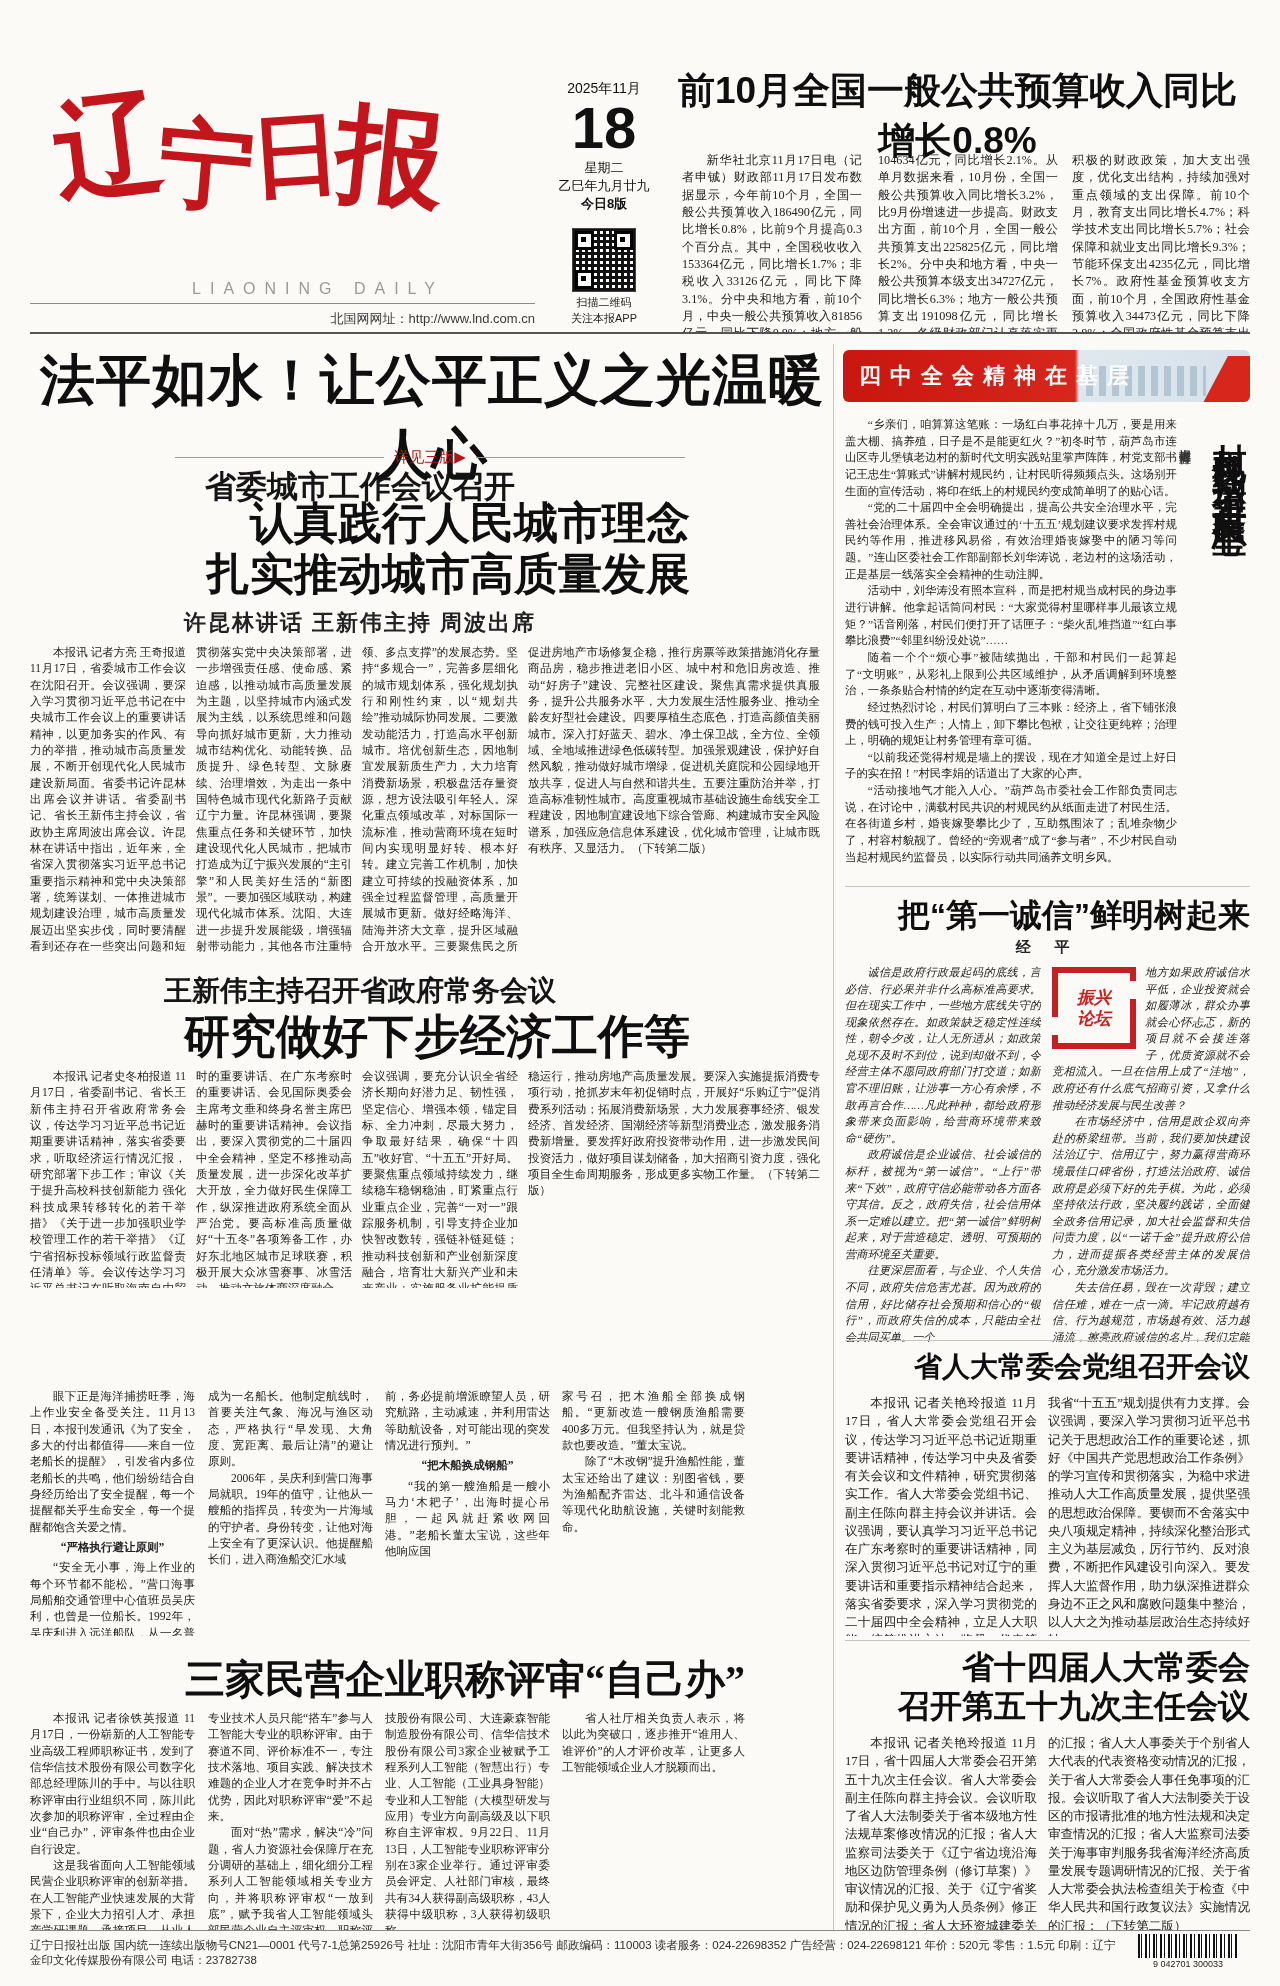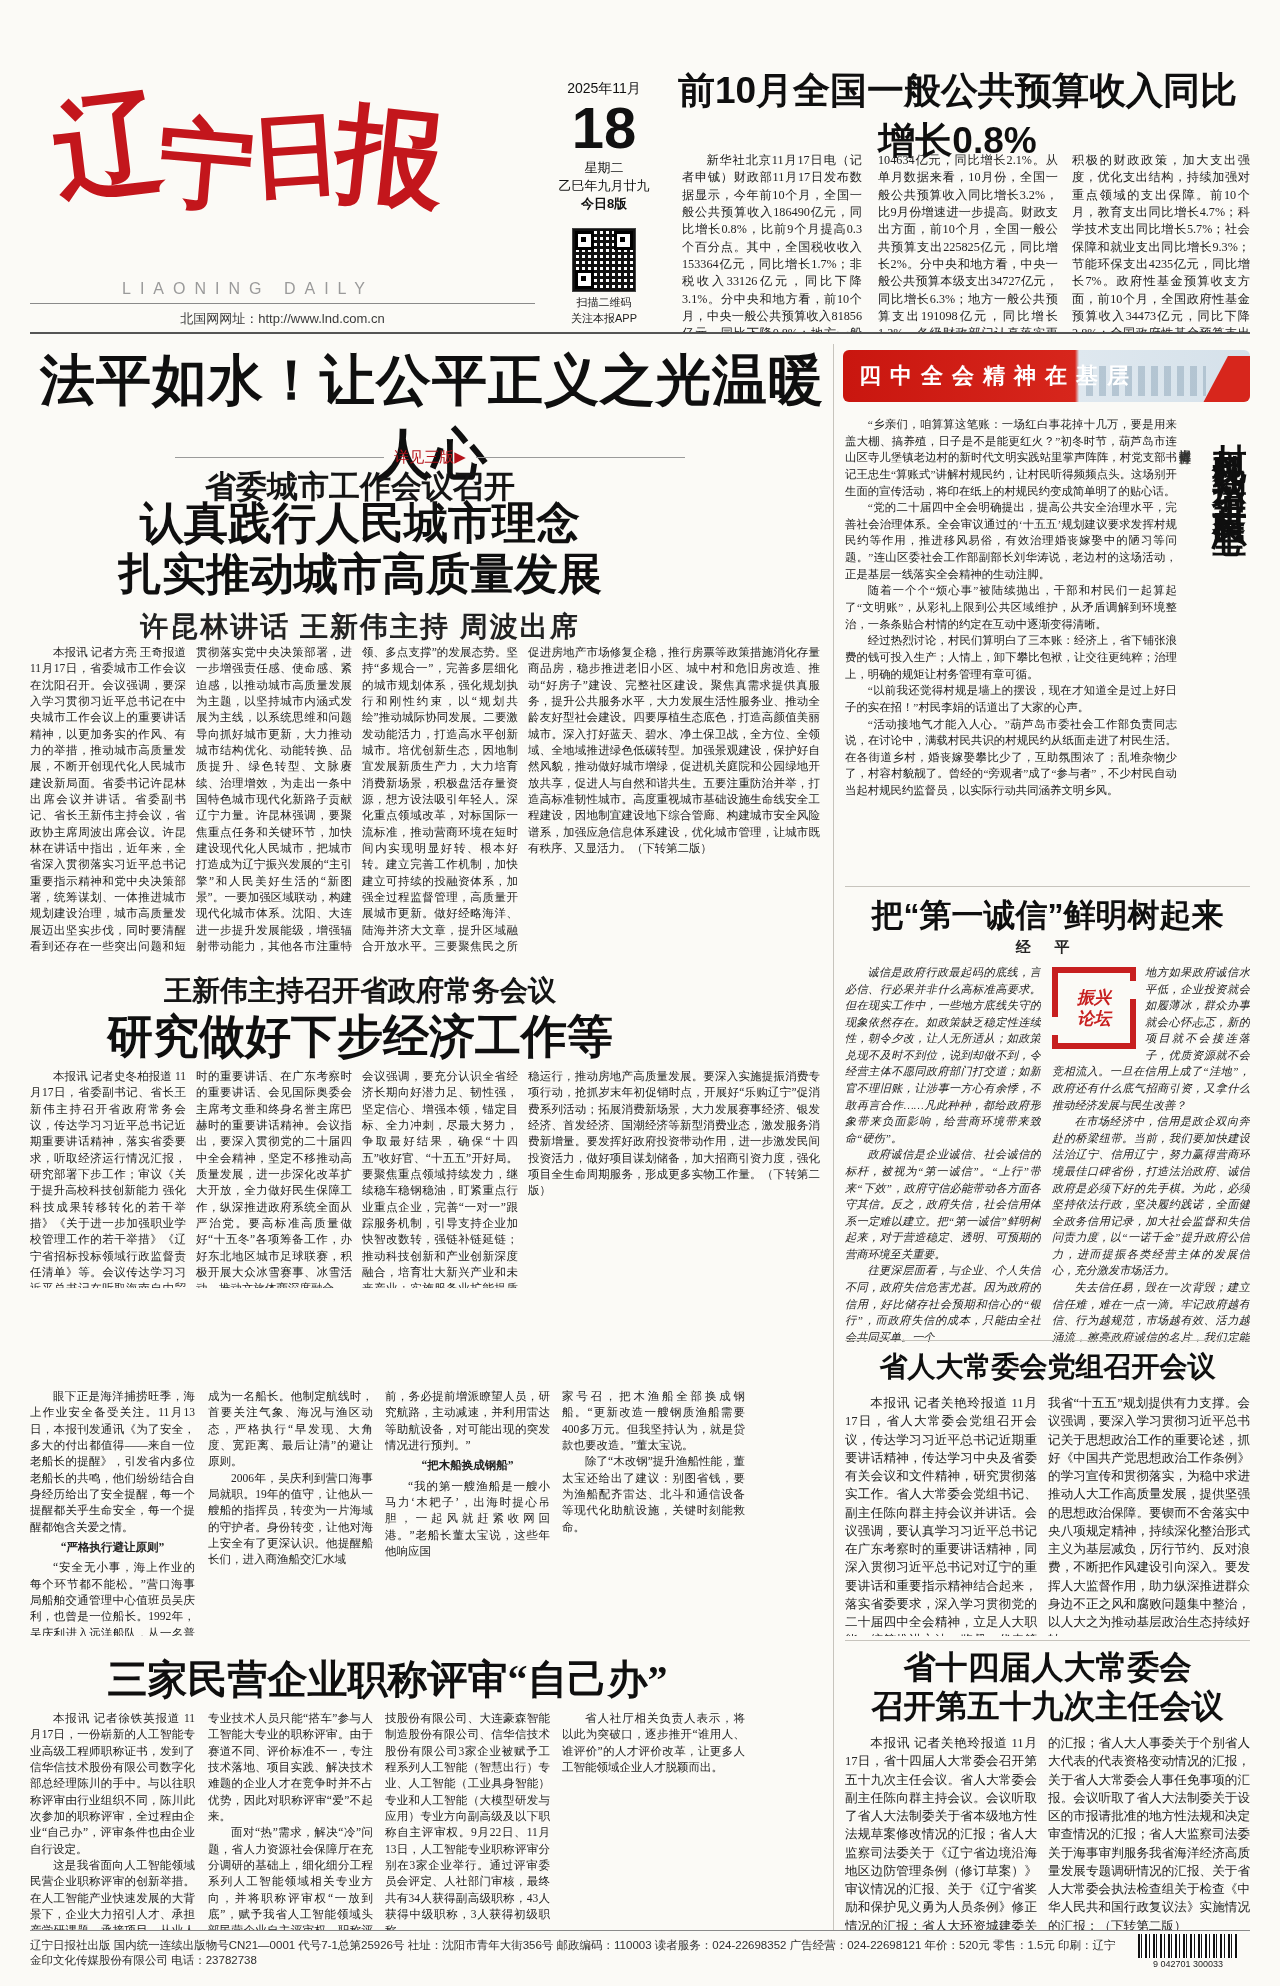--- a/index.html
+++ b/index.html
@@ -1,19 +1,19 @@
 <!DOCTYPE html>
 <html><head>
 <meta charset="utf-8">
 <style>
   html,body{margin:0;padding:0;background:#e8e6e1;}
   #page{position:relative;width:1280px;height:1986px;margin:0 auto;background:#fbfaf6;
         font-family:"Liberation Serif","DejaVu Serif",serif;color:#1c1c1c;overflow:hidden;}
   .abs{position:absolute;}
-  .ctr{text-align:center;}
+  .ctr{text-align:right;}
   .sans{font-family:"Liberation Sans","DejaVu Sans",sans-serif;}
   .col{position:absolute;overflow:hidden;text-align:justify;line-height:1.42;color:#222;}
   .col p{margin:0;text-indent:2em;}
   .rule{position:absolute;background:#8a8a8a;}
   .rule-l{position:absolute;background:#c7c4bd;}
   
   #logo{left:52px;top:52px;width:392px;height:215px;color:#c3161c;font-weight:900;
         font-size:108px;letter-spacing:-4px;line-height:200px;text-align:center;}
   #logo span{display:inline-block;}
   #logo .lc0{transform:rotate(-7deg) translateY(-4px);}
@@ -121,34 +121,35 @@
 
   <div id="banner" class="abs">
     <div class="bars"></div>
     <div class="swoosh"></div>
     <div class="bt sans">四中全会精神在基层</div>
   </div>
 
   <div class="col" style="left:845px;top:416px;width:332px;height:458px;font-size:11.4px;line-height:1.46;">
     <p>“乡亲们，咱算算这笔账：一场红白事花掉十几万，要是用来盖大棚、搞养殖，日子是不是能更红火？”初冬时节，葫芦岛市连山区寺儿堡镇老边村的新时代文明实践站里掌声阵阵，村党支部书记王忠生“算账式”讲解村规民约，让村民听得频频点头。这场别开生面的宣传活动，将印在纸上的村规民约变成简单明了的贴心话。</p>
     <p>“党的二十届四中全会明确提出，提高公共安全治理水平，完善社会治理体系。全会审议通过的‘十五五’规划建议要求发挥村规民约等作用，推进移风易俗，有效治理婚丧嫁娶中的陋习等问题。”连山区委社会工作部副部长刘华涛说，老边村的这场活动，正是基层一线落实全会精神的生动注脚。</p>
+    <p>活动中，刘华涛没有照本宣科，而是把村规当成村民的身边事进行讲解。他拿起话筒问村民：“大家觉得村里哪样事儿最该立规矩？”话音刚落，村民们便打开了话匣子：“柴火乱堆挡道”“红白事攀比浪费”“邻里纠纷没处说”……</p>
     <p>随着一个个“烦心事”被陆续抛出，干部和村民们一起算起了“文明账”，从彩礼上限到公共区域维护，从矛盾调解到环境整治，一条条贴合村情的约定在互动中逐渐变得清晰。</p>
     <p>经过热烈讨论，村民们算明白了三本账：经济上，省下铺张浪费的钱可投入生产；人情上，卸下攀比包袱，让交往更纯粹；治理上，明确的规矩让村务管理有章可循。</p>
     <p>“以前我还觉得村规是墙上的摆设，现在才知道全是过上好日子的实在招！”村民李娟的话道出了大家的心声。</p>
     <p>“活动接地气才能入人心。”葫芦岛市委社会工作部负责同志说，在讨论中，满载村民共识的村规民约从纸面走进了村民生活。在各街道乡村，婚丧嫁娶攀比少了，互助氛围浓了；乱堆杂物少了，村容村貌靓了。曾经的“旁观者”成了“参与者”，不少村民自动当起村规民约监督员，以实际行动共同涵养文明乡风。</p>
   </div>
   <div id="vil-byline" class="abs">本报记者 孟祥鲆</div>
   <div id="vil-title" class="abs">村规民约从墙上走进村民心里</div>
 
   <div class="kicker sans" style="left:30px;top:466px;width:660px;font-size:31px;">省委城市工作会议召开</div>
   <div class="headline ctr" style="left:30px;top:498px;width:660px;font-size:44px;line-height:1.16;">
     <div>认真践行人民城市理念</div>
     <div>扎实推动城市高质量发展</div>
   </div>
-  <div class="byline sans" style="left:30px;top:608px;width:660px;font-size:28px;font-weight:600;letter-spacing:2px;">许昆林讲话 王新伟主持 周波出席</div>
+  <div class="byline sans" style="left:30px;top:608px;width:660px;font-size:22px;font-weight:600;letter-spacing:2px;">许昆林讲话 王新伟主持 周波出席</div>
   <div class="col" style="left:30px;top:644px;width:156px;height:308px;font-size:11.5px;">
       <p>本报讯 记者方亮 王奇报道 11月17日，省委城市工作会议在沈阳召开。会议强调，要深入学习贯彻习近平总书记在中央城市工作会议上的重要讲话精神，以更加务实的作风、有力的举措，推动城市高质量发展，不断开创现代化人民城市建设新局面。省委书记许昆林出席会议并讲话。省委副书记、省长王新伟主持会议，省政协主席周波出席会议。许昆林在讲话中指出，近年来，全省深入贯彻落实习近平总书记重要指示精神和党中央决策部署，统筹谋划、一体推进城市规划建设治理，城市高质量发展迈出坚实步伐，同时要清醒看到还存在一些突出问题和短板，面临许多新情况新挑战。要深入学习贯彻习近平总书记在中央城市工作会议上的重要讲话精神，认真</p>
     </div>
   <div class="col" style="left:196px;top:644px;width:156px;height:308px;font-size:11.5px;">
       <p style="text-indent:0;">贯彻落实党中央决策部署，进一步增强责任感、使命感、紧迫感，以推动城市高质量发展为主题，以坚持城市内涵式发展为主线，以系统思维和问题导向抓好城市更新，大力推动城市结构优化、动能转换、品质提升、绿色转型、文脉赓续、治理增效，为走出一条中国特色城市现代化新路子贡献辽宁力量。许昆林强调，要聚焦重点任务和关键环节，加快建设现代化人民城市，把城市打造成为辽宁振兴发展的“主引擎”和人民美好生活的“新图景”。一要加强区域联动，构建现代化城市体系。沈阳、大连进一步提升发展能级，增强辐射带动能力，其他各市注重特色化差异化发展，做精做强优势产业，县城着力补齐短板弱项，加快壮大县域经济，形成“双核引</p>
     </div>
   <div class="col" style="left:362px;top:644px;width:156px;height:308px;font-size:11.5px;">
       <p style="text-indent:0;">领、多点支撑”的发展态势。坚持“多规合一”，完善多层细化的城市规划体系，强化规划执行和刚性约束，以“规划共绘”推动城际协同发展。二要激发动能活力，打造高水平创新城市。培优创新生态，因地制宜发展新质生产力，大力培育消费新场景，积极盘活存量资源，想方设法吸引年轻人。深化重点领域改革，对标国际一流标准，推动营商环境在短时间内实现明显好转、根本好转。建立完善工作机制，加快建立可持续的投融资体系，加强全过程监督管理，高质量开展城市更新。做好经略海洋、陆海并济大文章，提升区域融合开放水平。三要聚焦民之所需，打造高品质宜居城市。坚持人口、产业、城镇、交通一体规划，优化城市空间结构。因城施策</p>
     </div>
   <div class="col" style="left:528px;top:644px;width:292px;height:308px;font-size:11.5px;">

